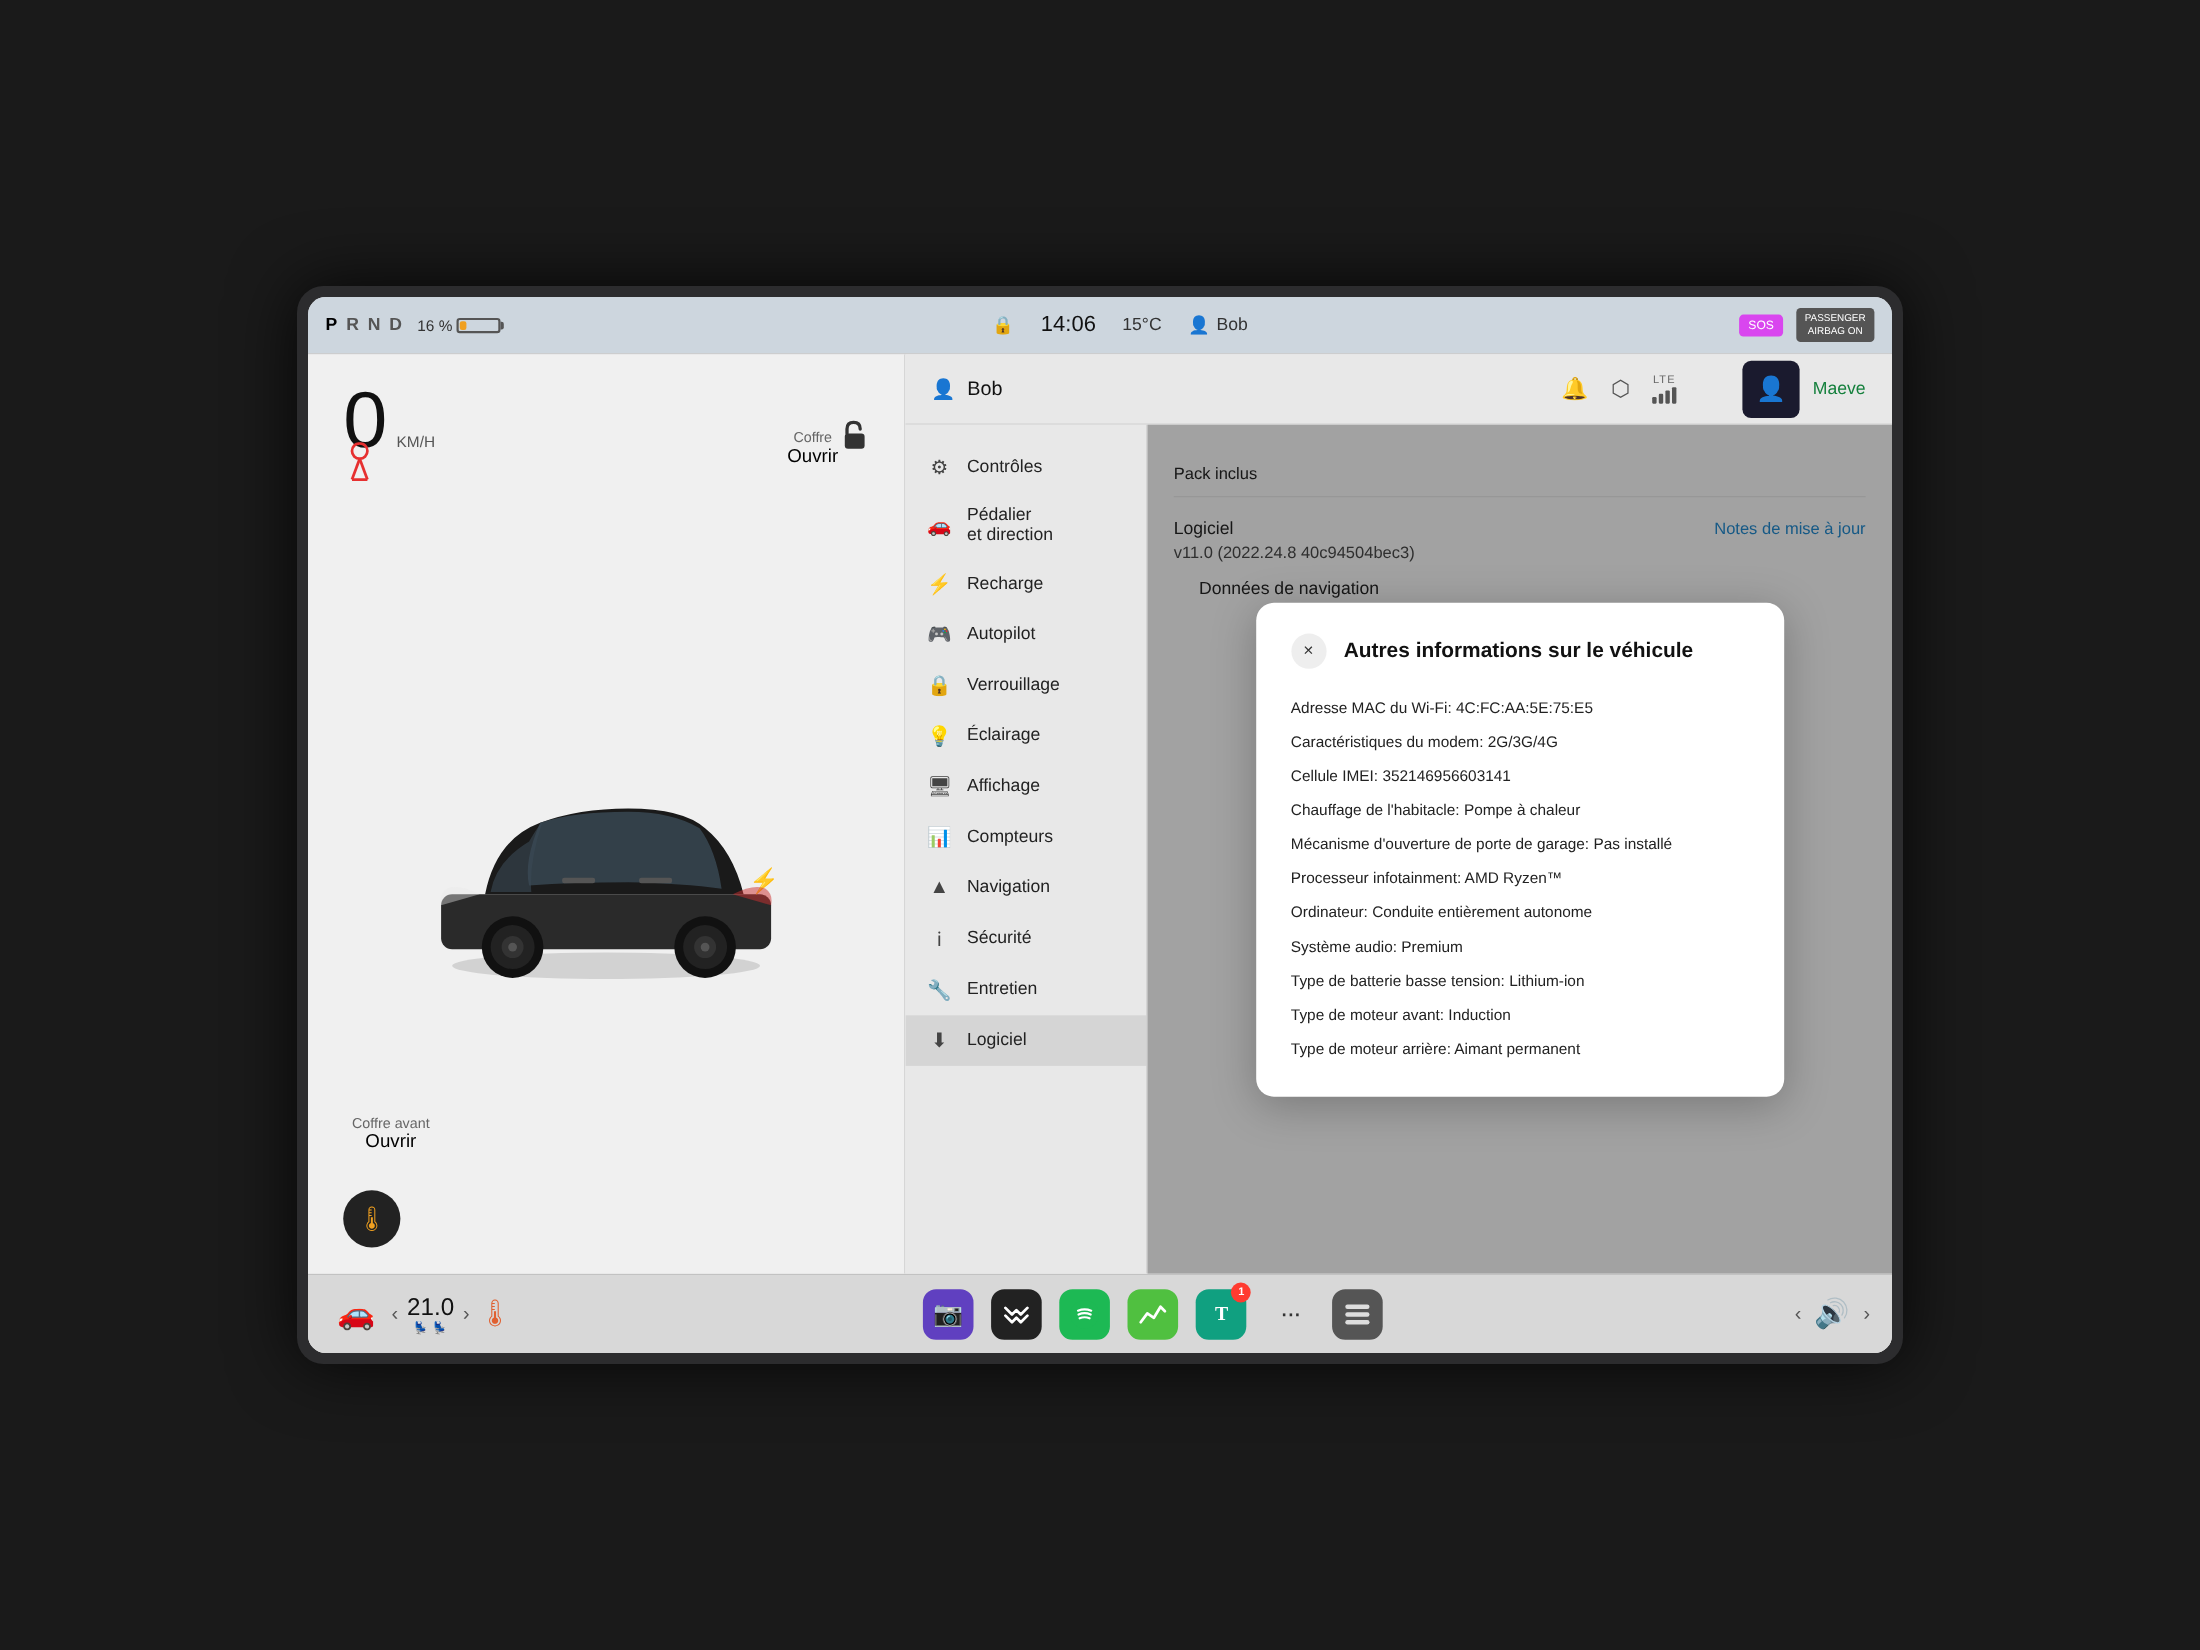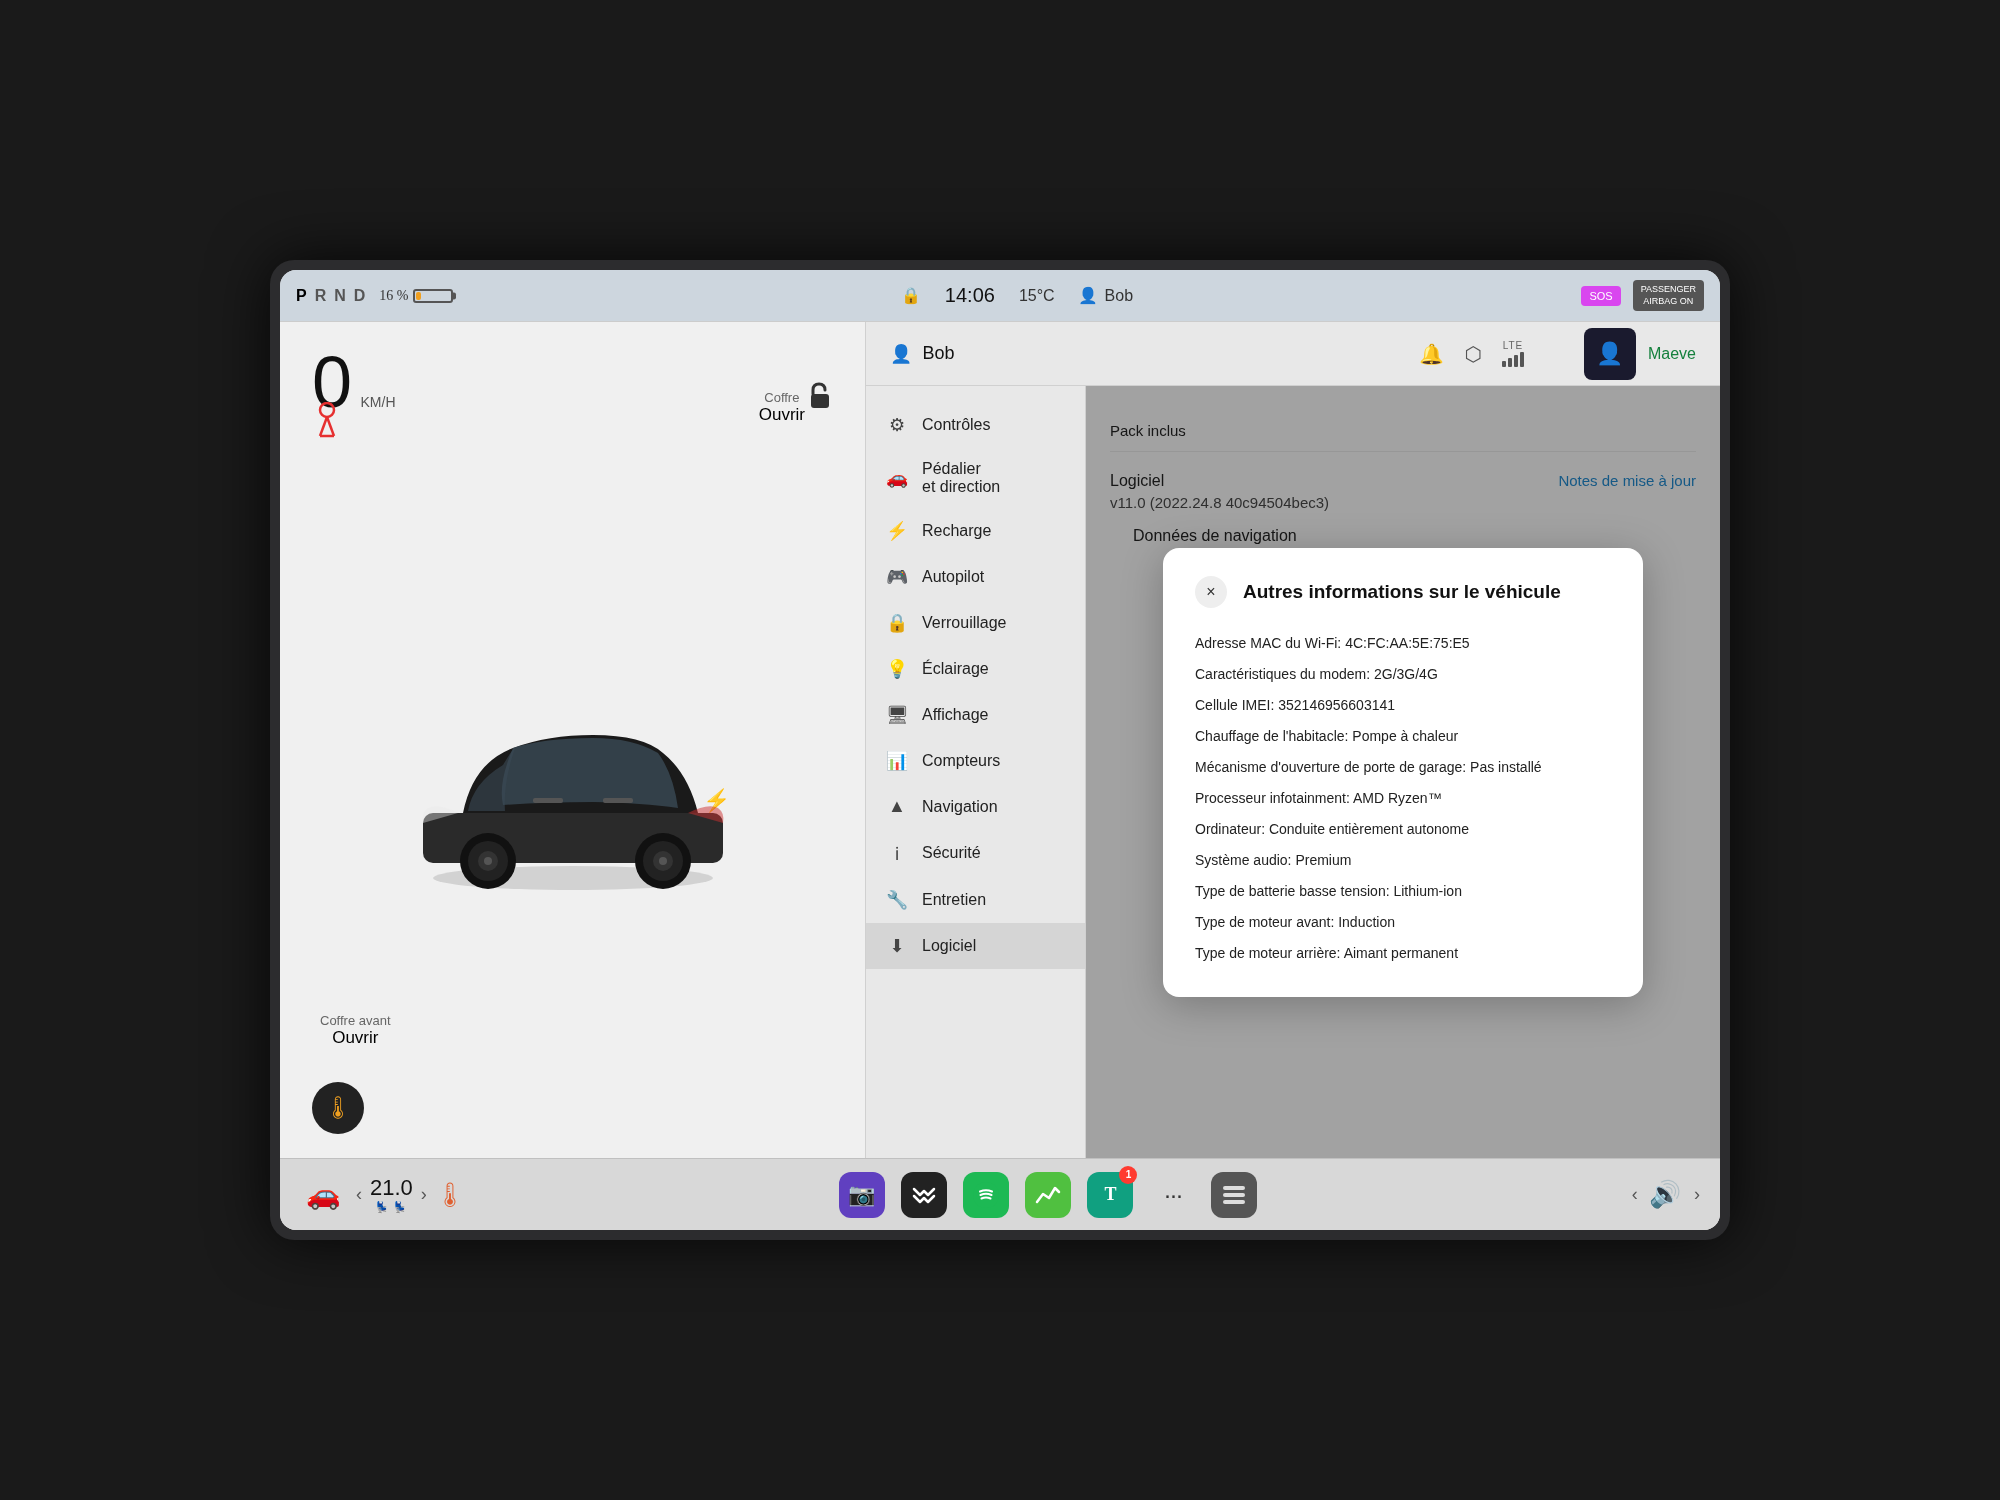--- a/index.html
+++ b/index.html
@@ -94,21 +94,20 @@
       text-align: center;
       line-height: 1.3;
     }
 
     .battery-indicator {
       display: flex;
       align-items: center;
       gap: 4px;
       font-size: 14px;
       color: #333;
-      font-family: Liberation Serif, serif;
     }
 
     .battery-bar {
       width: 40px;
       height: 14px;
       border: 2px solid #555;
       border-radius: 3px;
       position: relative;
       padding: 1px;
     }
@@ -132,21 +131,21 @@
 
     
     .main-content {
       flex: 1;
       display: flex;
       overflow: hidden;
     }
 
     
     .left-panel {
-      width: 586px;
+      width: 543px;
       background: #f0f0f0;
       position: relative;
       display: flex;
       flex-direction: column;
       border-right: 1px solid #d0d0d0;
       flex-shrink: 0;
     }
 
     .speed-display {
       padding: 24px 0 0 32px;

